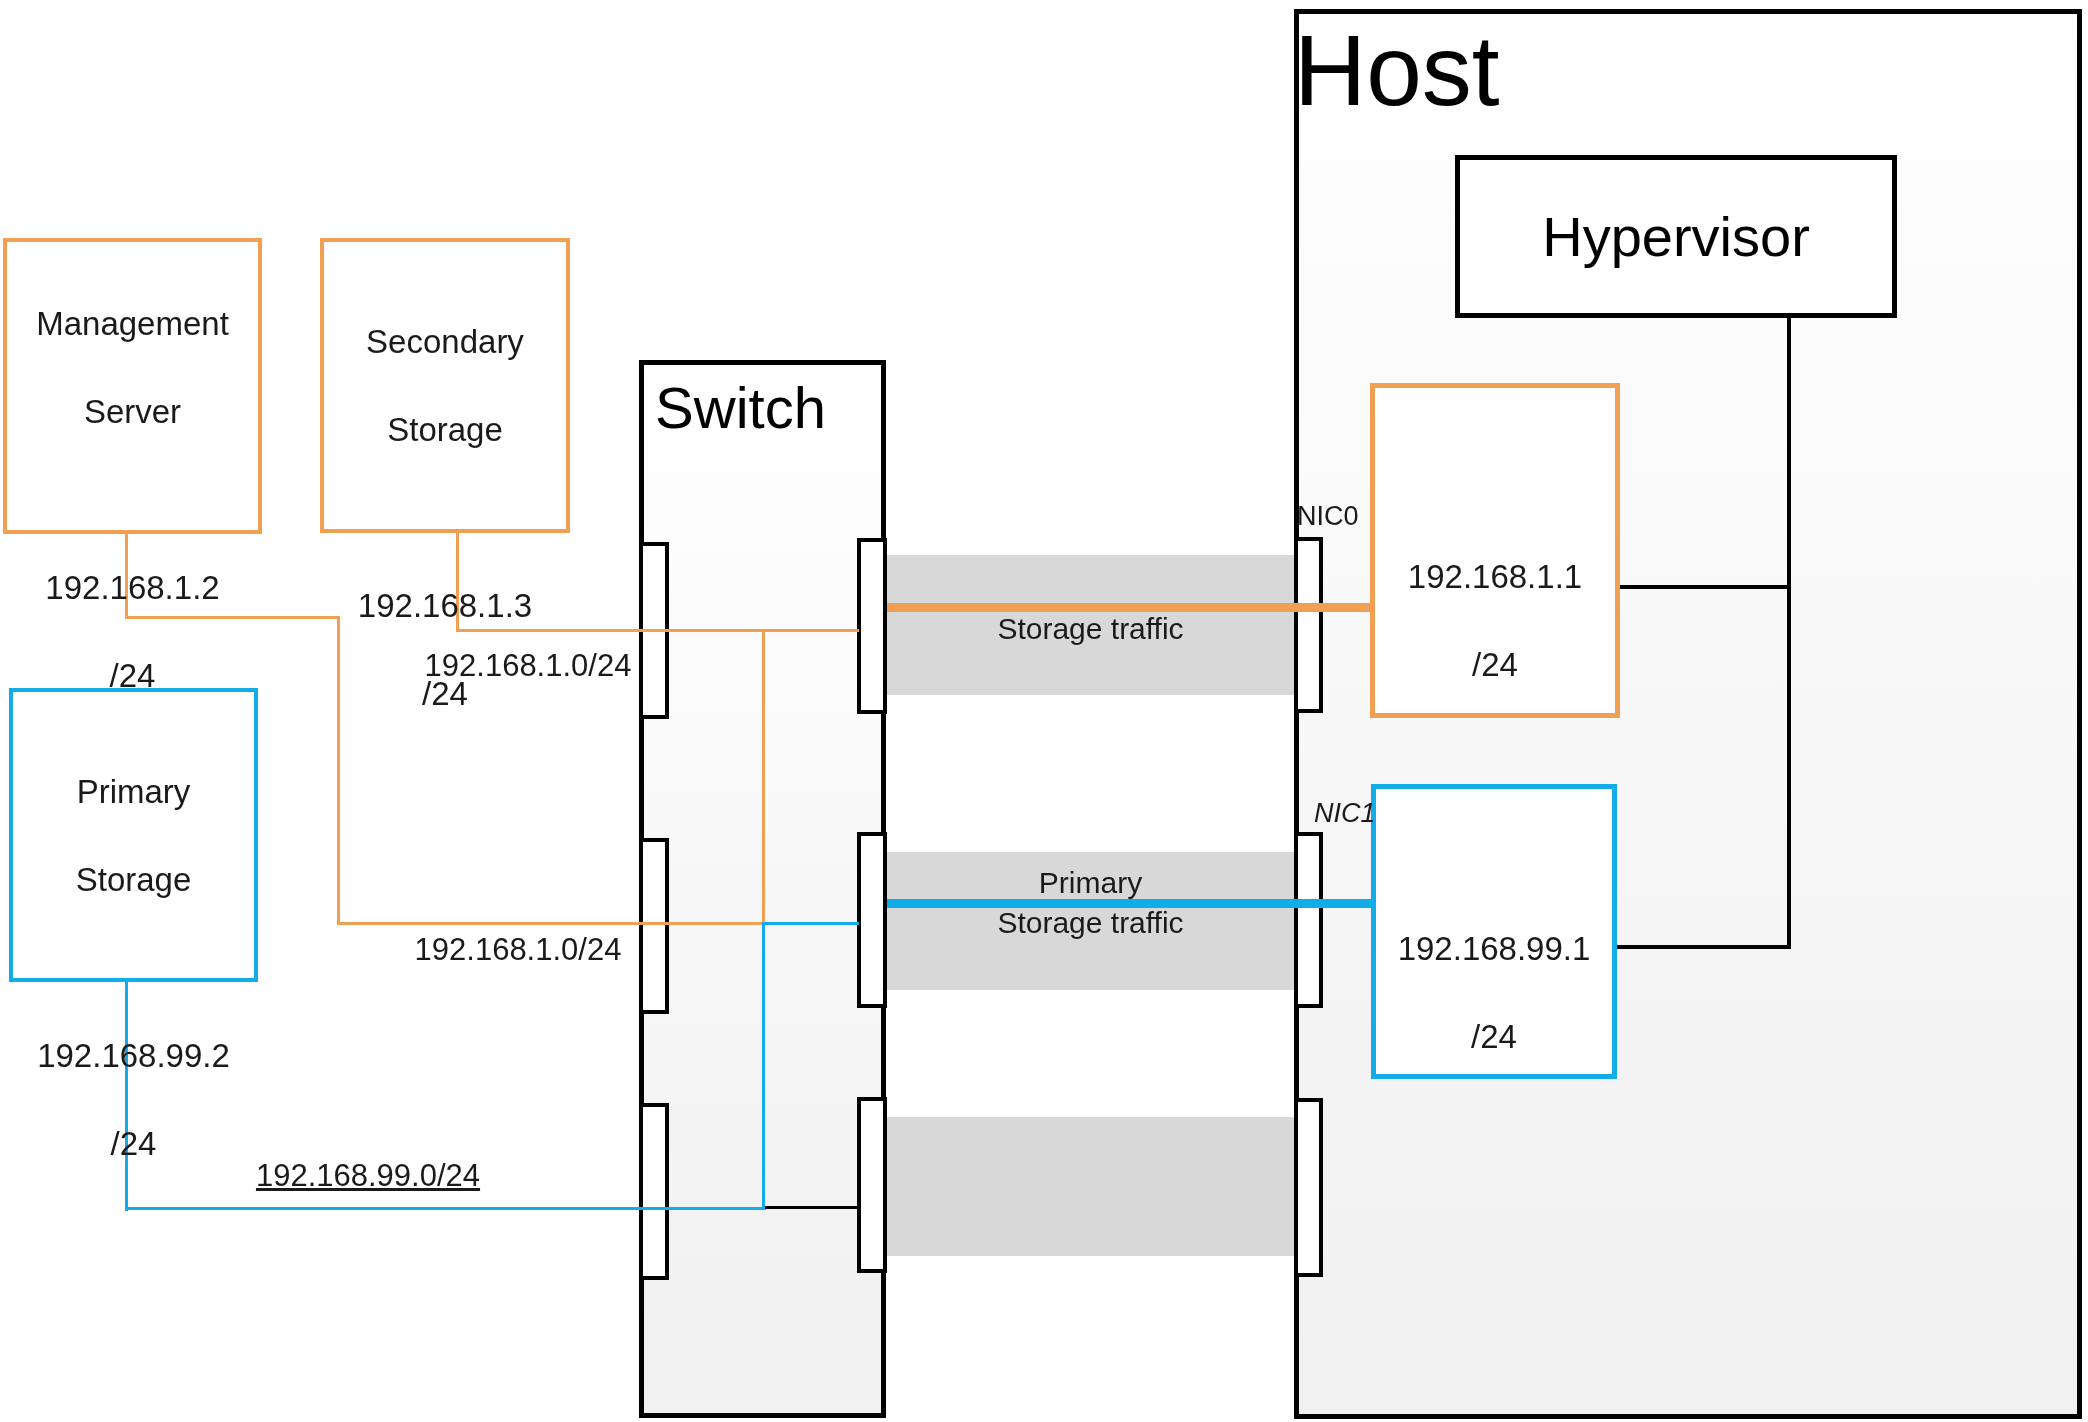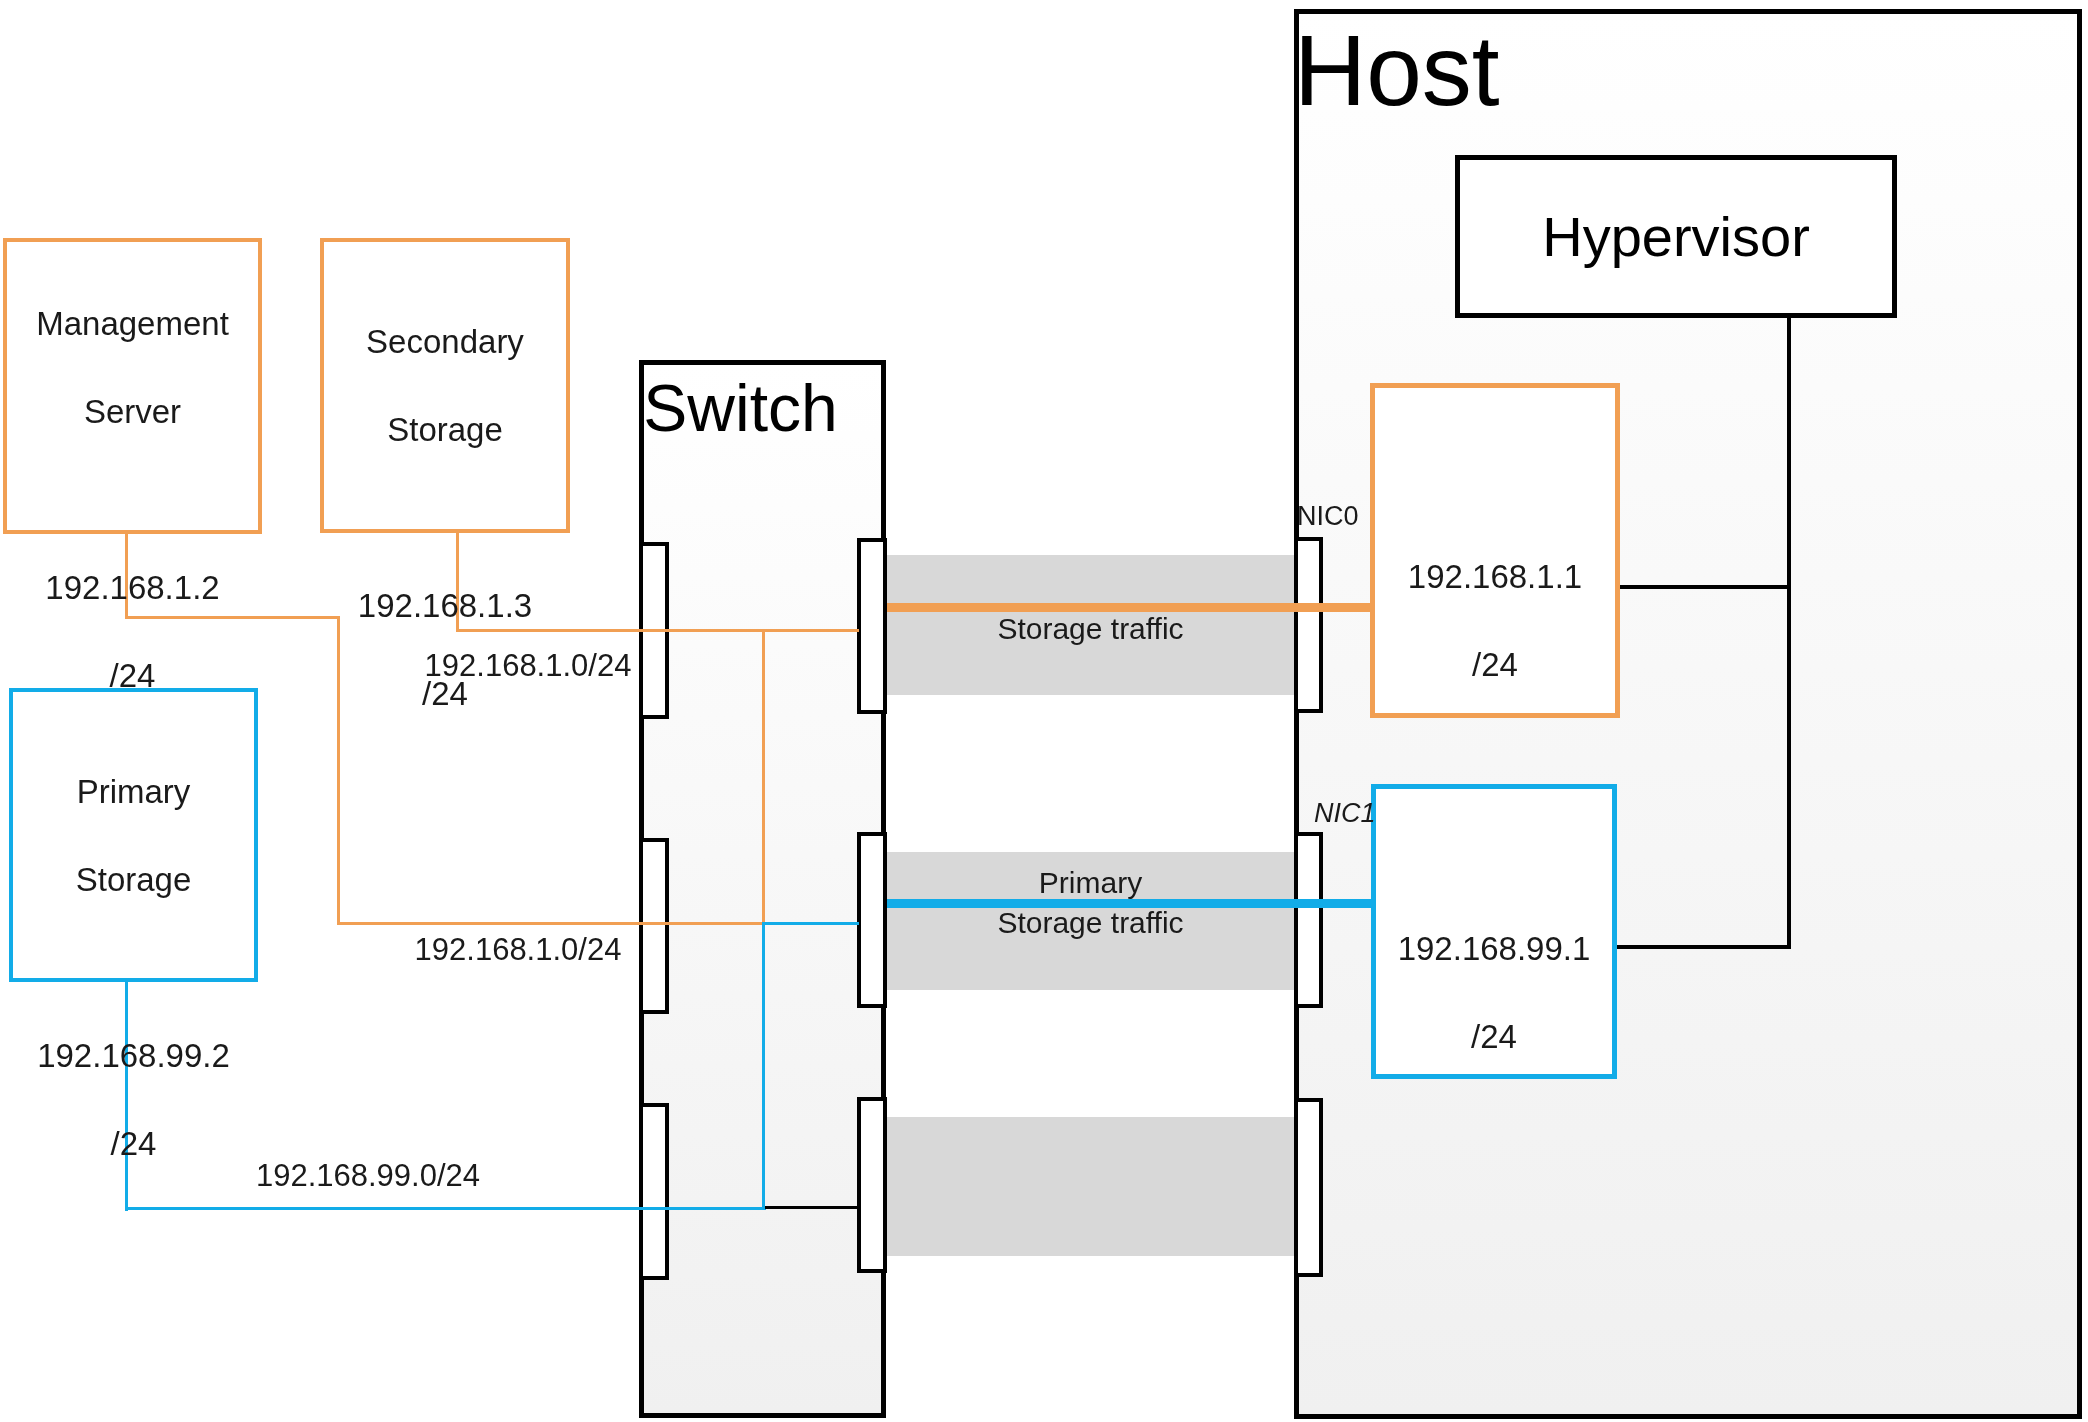--- a/index.html
+++ b/index.html
@@ -5,21 +5,21 @@
   html,body{margin:0;padding:0;background:#ffffff;}
   body{font-family:"Liberation Sans", sans-serif; color:#1a1a1a;}
   #canvas{position:relative;width:2088px;height:1422px;background:#ffffff;overflow:hidden;}
   .abs{position:absolute;box-sizing:border-box;}
 
   
   .bigbox{border:5px solid #000;background:linear-gradient(to bottom,#ffffff 0%,#f0f0f0 100%);}
   .host{left:1294px;top:9px;width:788px;height:1410px;}
   .switch{left:639px;top:360px;width:247px;height:1058px;}
   .host-title{left:1294px;top:10px;width:788px;height:120px;font-size:100px;line-height:120px;color:#000;}
-  .switch-title{left:639px;top:368px;width:203px;height:80px;text-align:center;font-size:66px;line-height:80px;color:#000;}
+  .switch-title{left:639px;top:368px;width:203px;height:80px;text-align:center;font-size:58px;line-height:80px;color:#000;}
 
   .hypervisor{left:1455px;top:155px;width:442px;height:163px;border:5px solid #000;background:#ffffff;
               display:flex;align-items:center;justify-content:center;font-size:56px;color:#000;}
 
   
   .node{background:#ffffff;text-align:center;font-size:33px;line-height:44px;white-space:pre-line;}
   .node-orange{border:4px solid #F19F53;}
   .node-blue{border:4px solid #12ACE8;}
   .mgmt{left:3px;top:238px;width:259px;height:296px;padding-top:16px;}
   .sec{left:320px;top:238px;width:250px;height:295px;padding-top:34px;}
@@ -130,19 +130,19 @@
 
   <div class="abs hypervisor">
     <span>Hypervisor</span>
   </div>
 
   <div class="abs niclabel" style="left:1297px;top:502px;width:90px;">NIC0</div>
   <div class="abs niclabel" style="left:1314px;top:799px;width:90px;font-style:italic;">NIC1</div>
 
   <div class="abs netlabel" style="left:408px;top:648px;width:240px;">192.168.1.0/24</div>
   <div class="abs netlabel" style="left:388px;top:932px;width:260px;">192.168.1.0/24</div>
-  <div class="abs netlabel" style="left:248px;top:1158px;width:240px;">192.168.99.0/24</div>
+  <div class="abs netlabel" style="left:248px;top:1158px;width:240px;text-decoration:underline;">192.168.99.0/24</div>
 
   <div class="abs tlabel" style="top:612px;">Storage traffic</div>
   <div class="abs tlabel" style="top:866px;">Primary</div>
   <div class="abs tlabel" style="top:906px;">Storage traffic</div>
 
 </div>
 
 </body></html>

